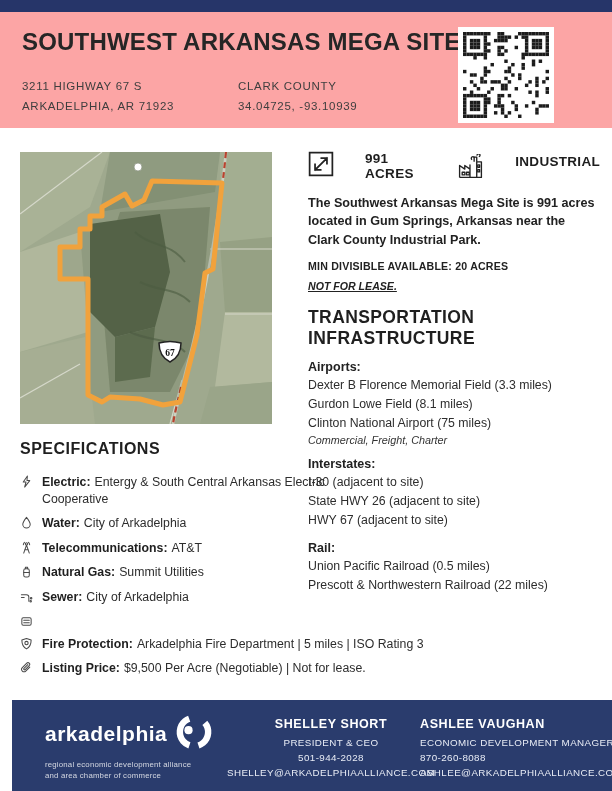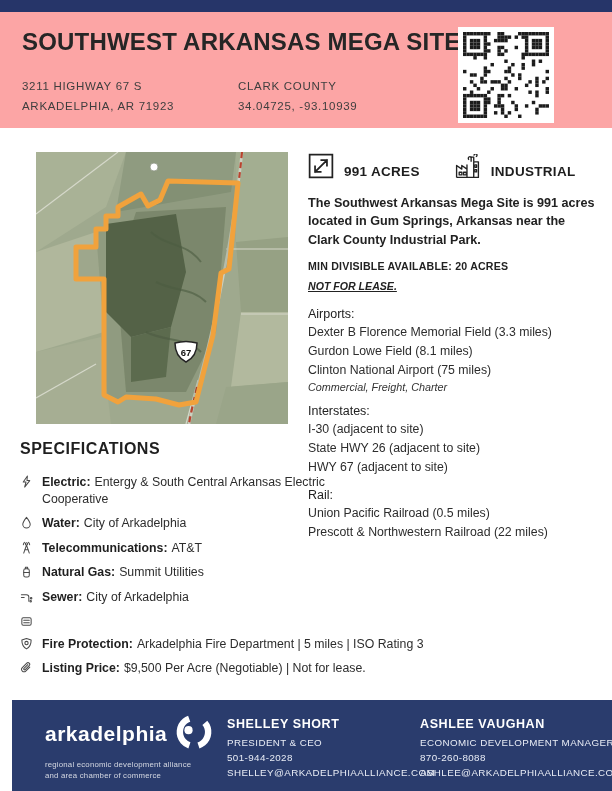--- a/index.html
+++ b/index.html
@@ -10,56 +10,56 @@
 
   .header { position:absolute; left:0; top:12px; width:612px; height:116px; background:#fca5a5; }
   .title { position:absolute; left:22px; top:16px; font-size:24px; font-weight:bold; letter-spacing:.2px; color:#262626; }
   .addr-block { position:absolute; top:64px; font-size:11.5px; letter-spacing:.7px; line-height:20px; color:#3e3e3e; }
   .addr-a { left:22px; }
   .addr-b { left:238px; }
   .qr-box { position:absolute; left:458px; top:15px; width:96px; height:96px; background:#fff; padding:5px; }
   .qr-box svg { display:block; width:86px; height:86px; fill:#1c1c1c; }
 
   
-  .map { position:absolute; left:36px; top:152px; width:228px; height:272px; }
+  .map { position:absolute; left:20px; top:152px; width:228px; height:272px;font-family:Liberation Serif, serif; }
   .map svg { display:block; width:252px; height:272px; }
 
   
   .right-col { position:absolute; left:308px; top:152px; width:292px; }
   .badges { display:flex; align-items:center; margin-bottom:14px; height:28px; }
-  .badge { display:flex; align-items:flex-end; }
+  .badge { display:flex; align-items:flex-start;gap:21px; }
   .badge + .badge { margin-left:34px; }
   .badge-icon { display:flex; align-items:center; }
   .badge-label { font-size:13.5px; font-weight:bold; margin-left:10px; letter-spacing:.3px; color:#1e1e1e; }
   .desc { font-size:12.6px; font-weight:bold; line-height:1.45; width:288px; color:#222; margin-bottom:11px; }
   .min-div { font-size:10.6px; font-weight:bold; letter-spacing:.2px; margin-bottom:8px; color:#222; }
   .lease-note { font-size:10.6px; font-weight:bold; font-style:italic; text-decoration:underline; margin-bottom:15px; color:#222; }
   .t-heading { font-size:17.5px; font-weight:bold; letter-spacing:.4px; line-height:1.22; width:215px; color:#1f1f1f; margin-bottom:8px; }
-  .t-label { font-size:12.5px; font-weight:normal; margin-top:11px; margin-bottom:2px; color:#222; }
+  .t-label { font-size:12.5px; font-weight:bold; margin-top:11px; margin-bottom:2px; color:#222; }
   .t-item { font-size:12.3px; line-height:19px; color:#2d2d2d; }
   .t-note { font-size:10.8px; font-style:italic; color:#333; margin-top:1px; }
 
   
   .specs { position:absolute; left:20px; top:440px; width:578px; }
   .spec-heading { font-size:16px; font-weight:bold; letter-spacing:.5px; color:#1f1f1f; margin-bottom:16px; }
   .spec-row { display:flex; margin-bottom:8px; font-size:12.3px; line-height:1.35; }
   .spec-icon { width:15px; margin-right:7px; margin-top:1px; flex:none; }
   .spec-icon svg { display:block; width:13px; height:13px; stroke:#4a4a4a; fill:none; stroke-width:1.1; stroke-linecap:round; stroke-linejoin:round; }
   .spec-text b { margin-right:4px; color:#1f1f1f; }
   .spec-text { color:#2d2d2d; }
 
   
   .footer { position:absolute; left:12px; top:700px; width:612px; height:91px; background:#2a3c6d; color:#fff; }
   .logo-wrap { position:absolute; left:33px; top:11px; }
   .logo-line { display:flex; align-items:center; }
   .logo-text { font-size:21px; font-weight:600; letter-spacing:.5px; }
   .logo-mark { margin-left:6px; }
   .logo-tag { font-size:7.8px; line-height:11px; color:rgba(255,255,255,.78); margin-top:2px; letter-spacing:.2px; }
   .contact { position:absolute; top:17px; }
-  .contact-1 { left:215px; }
+  .contact-1 { left:215px;text-align:center; }
   .contact-2 { left:408px; }
   .c-name { font-size:12.5px; font-weight:bold; letter-spacing:.6px; margin-bottom:4px; }
   .c-line { font-size:9.8px; line-height:15px; letter-spacing:.4px; font-weight:500; color:#e8ecf5; }
 </style>
 </head>
 <body>
 
 <div class="topbar"></div>
 
 <div class="header">
@@ -344,20 +344,21 @@
         </svg>
       </span>
       <span class="badge-label">INDUSTRIAL</span>
     </div>
   </div>
 
   <div class="desc">The Southwest Arkansas Mega Site is 991 acres located in Gum Springs, Arkansas near the Clark County Industrial Park.</div>
   <div class="min-div">MIN DIVISIBLE AVAILABLE: 20 ACRES</div>
   <div class="lease-note">NOT FOR LEASE.</div>
 
+  <div class="t-heading">TRANSPORTATION INFRASTRUCTURE</div>
 
   <div class="t-group">
     <div class="t-label">Airports:</div>
     <div class="t-item">Dexter B Florence Memorial Field (3.3 miles)</div>
     <div class="t-item">Gurdon Lowe Field (8.1 miles)</div>
     <div class="t-item">Clinton National Airport (75 miles)</div>
     <div class="t-note">Commercial, Freight, Charter</div>
   </div>
 
   <div class="t-group">

